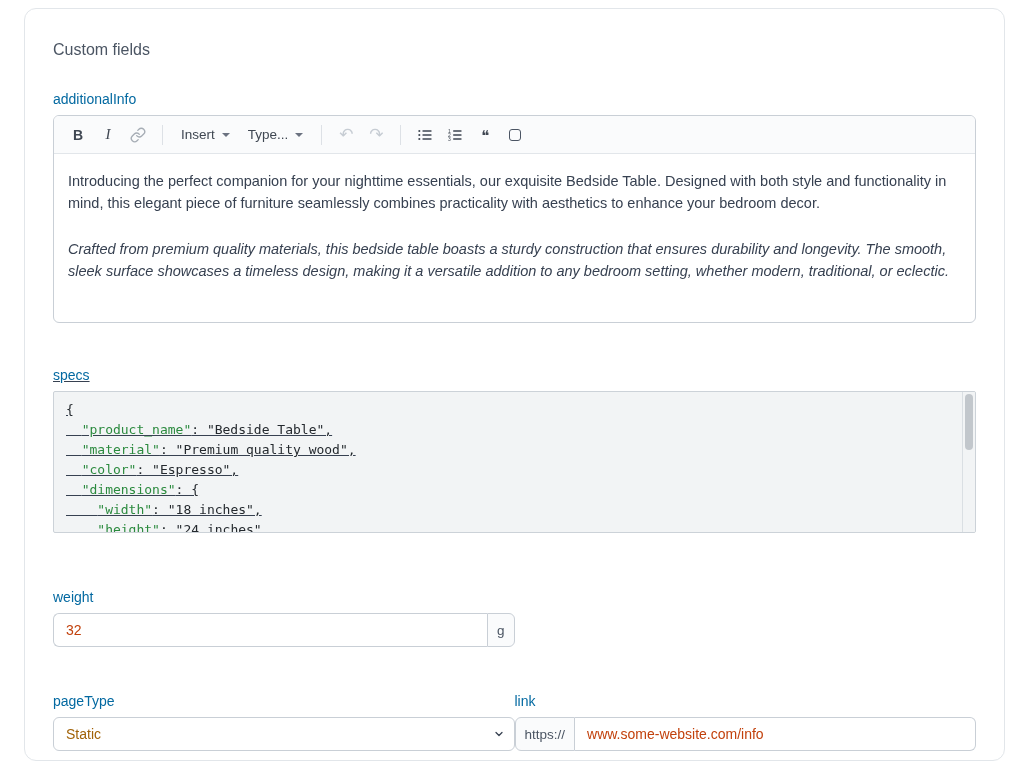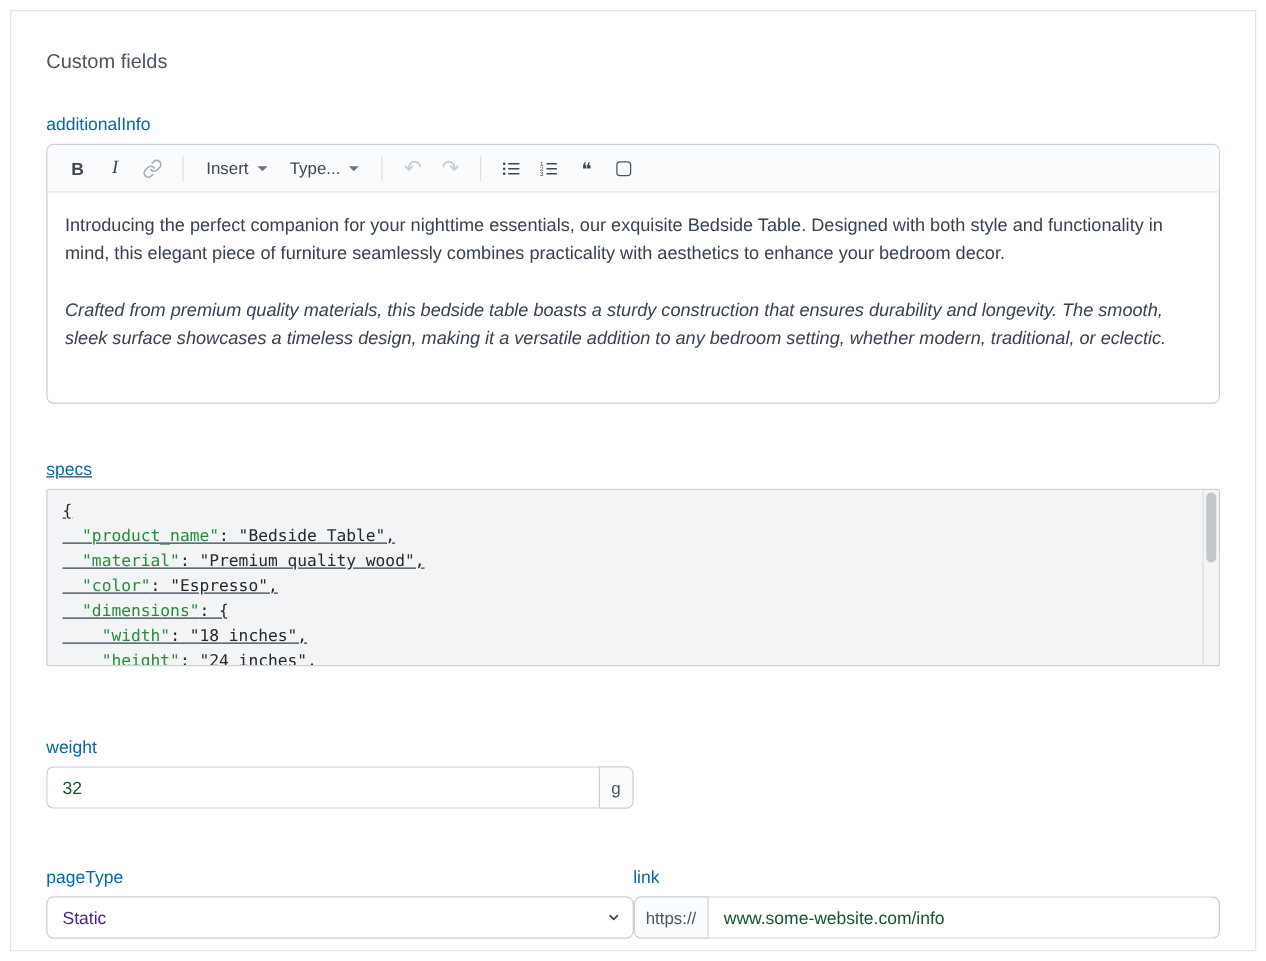--- a/index.html
+++ b/index.html
@@ -7,24 +7,25 @@
     margin: 0;
     padding: 8px;
     background: #fff;
     font-family: "Liberation Sans", sans-serif;
     color: #374151;
     width: 1013px;
     height: 769px;
   }
   .panel {
     border: 1px solid #e2e6ea;
-    border-radius: 0;
+    border-radius: 12px;
     padding: 28px;
     height: 753px;
     background: #fff;
+    margin-left: 16px;
   }
   .panel-title {
     font-size: 16px;
     color: #4b5563;
     margin: 4px 0 32px 0;
     font-weight: 400;
   }
   .field-label {
     font-size: 14px;
     color: #0369a1;
@@ -126,21 +127,21 @@
   .input-group { display: flex; height: 34px; }
   .text-input {
     flex: 1;
     min-width: 0;
     height: 34px;
     border: 1px solid #c9cfd6;
     border-radius: 6px;
     padding: 0 12px;
     font-size: 14px;
     font-family: "Liberation Sans", sans-serif;
-    color: #14532d;
+    color: #c2410c;
     outline: none;
     background: #fff;
   }
   .has-suffix .text-input { border-radius: 6px 0 0 6px; border-right: 0; }
   .has-prefix .text-input { border-radius: 0 6px 6px 0; border-left: 0; }
   .addon {
     display: flex;
     align-items: center;
     padding: 0 9px;
     font-size: 13.5px;
@@ -155,21 +156,21 @@
   .select-wrap select {
     width: 100%;
     height: 34px;
     appearance: none;
     -webkit-appearance: none;
     border: 1px solid #c9cfd6;
     border-radius: 6px;
     padding: 0 30px 0 12px;
     font-size: 14px;
     font-family: "Liberation Sans", sans-serif;
-    color: #4c1d95;
+    color: #a16207;
     background: #fff;
     outline: none;
   }
   .select-chev {
     position: absolute;
     right: 10px; top: 11px;
     pointer-events: none;
   }
 </style>
 </head>

